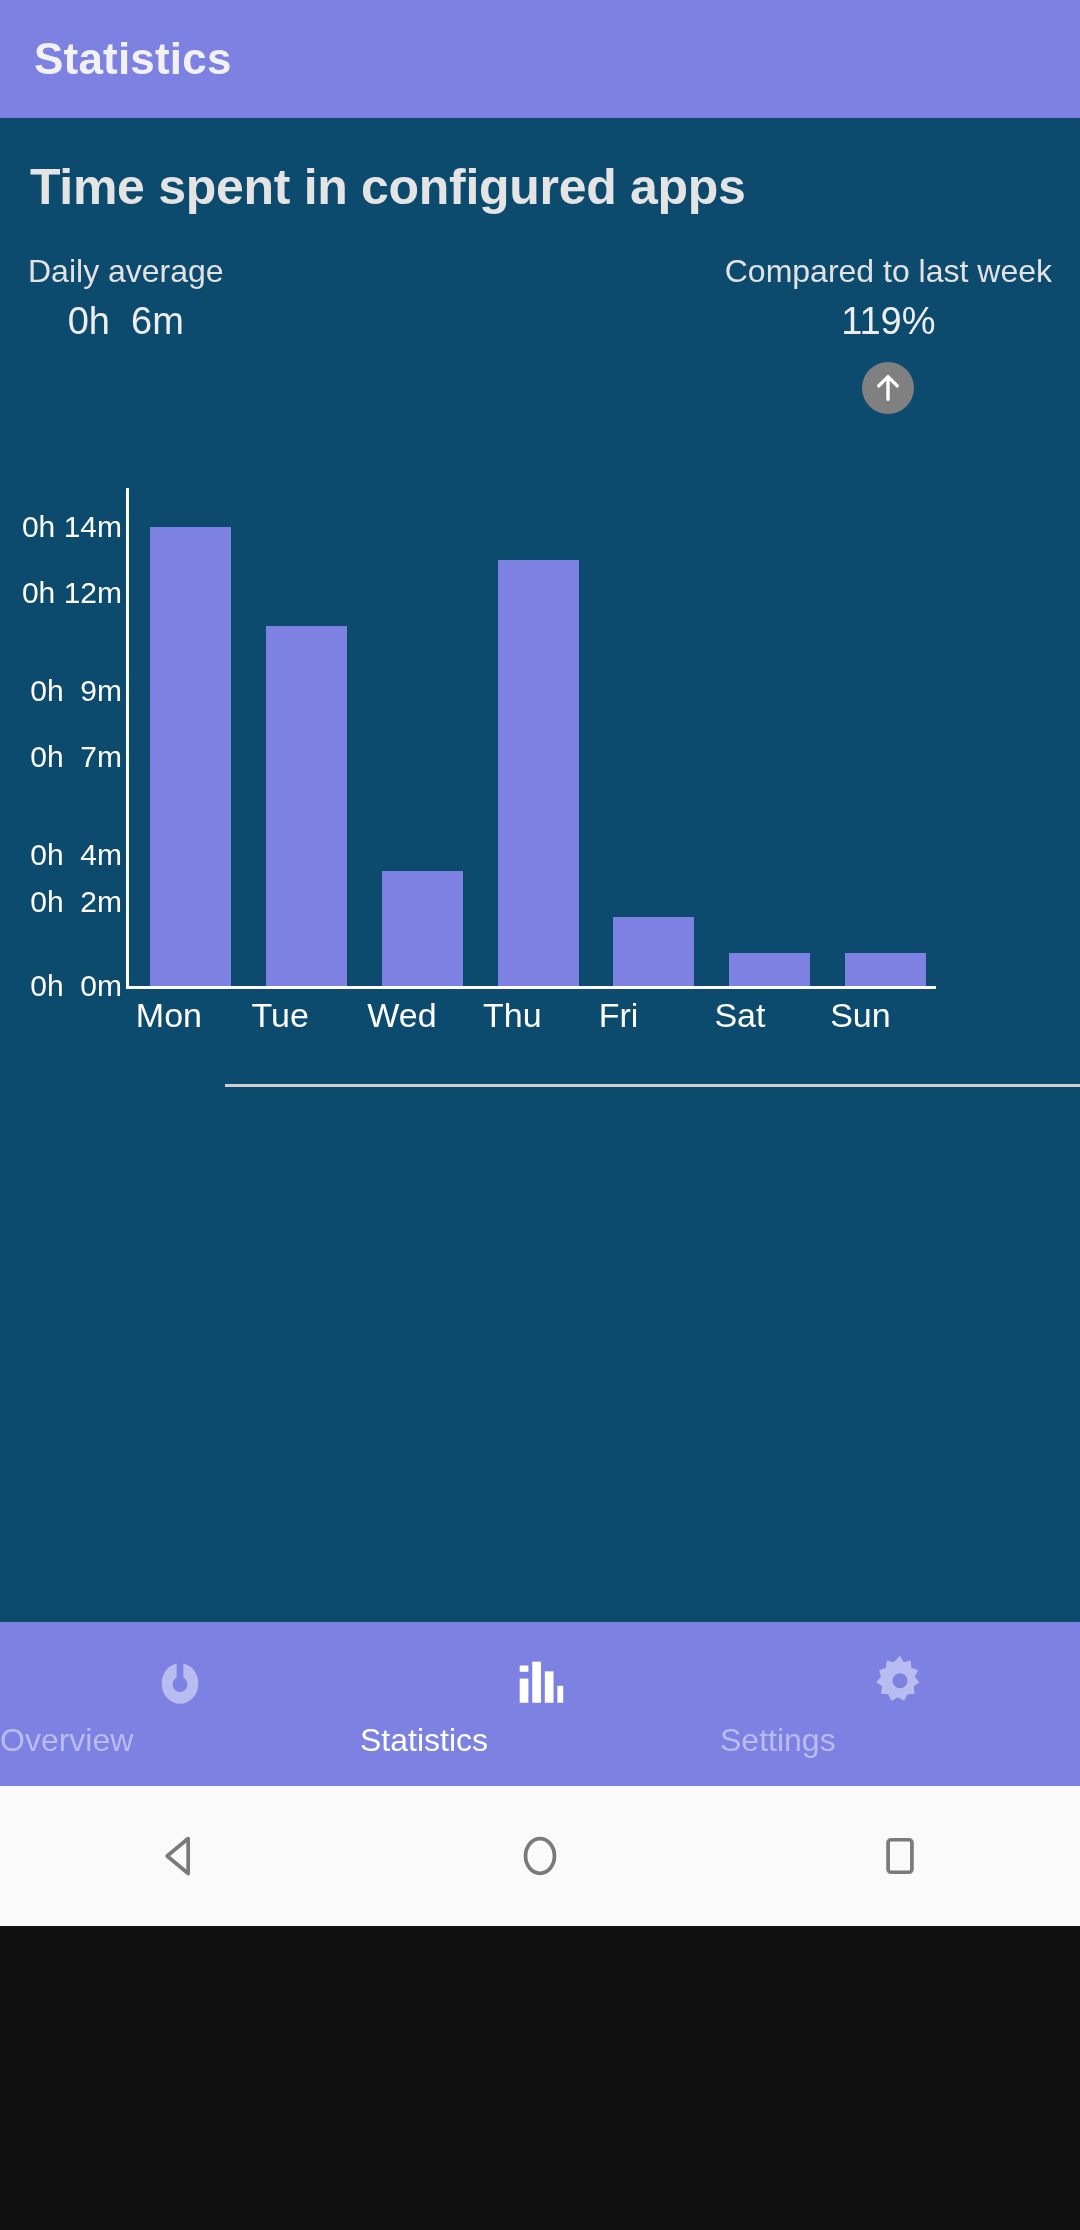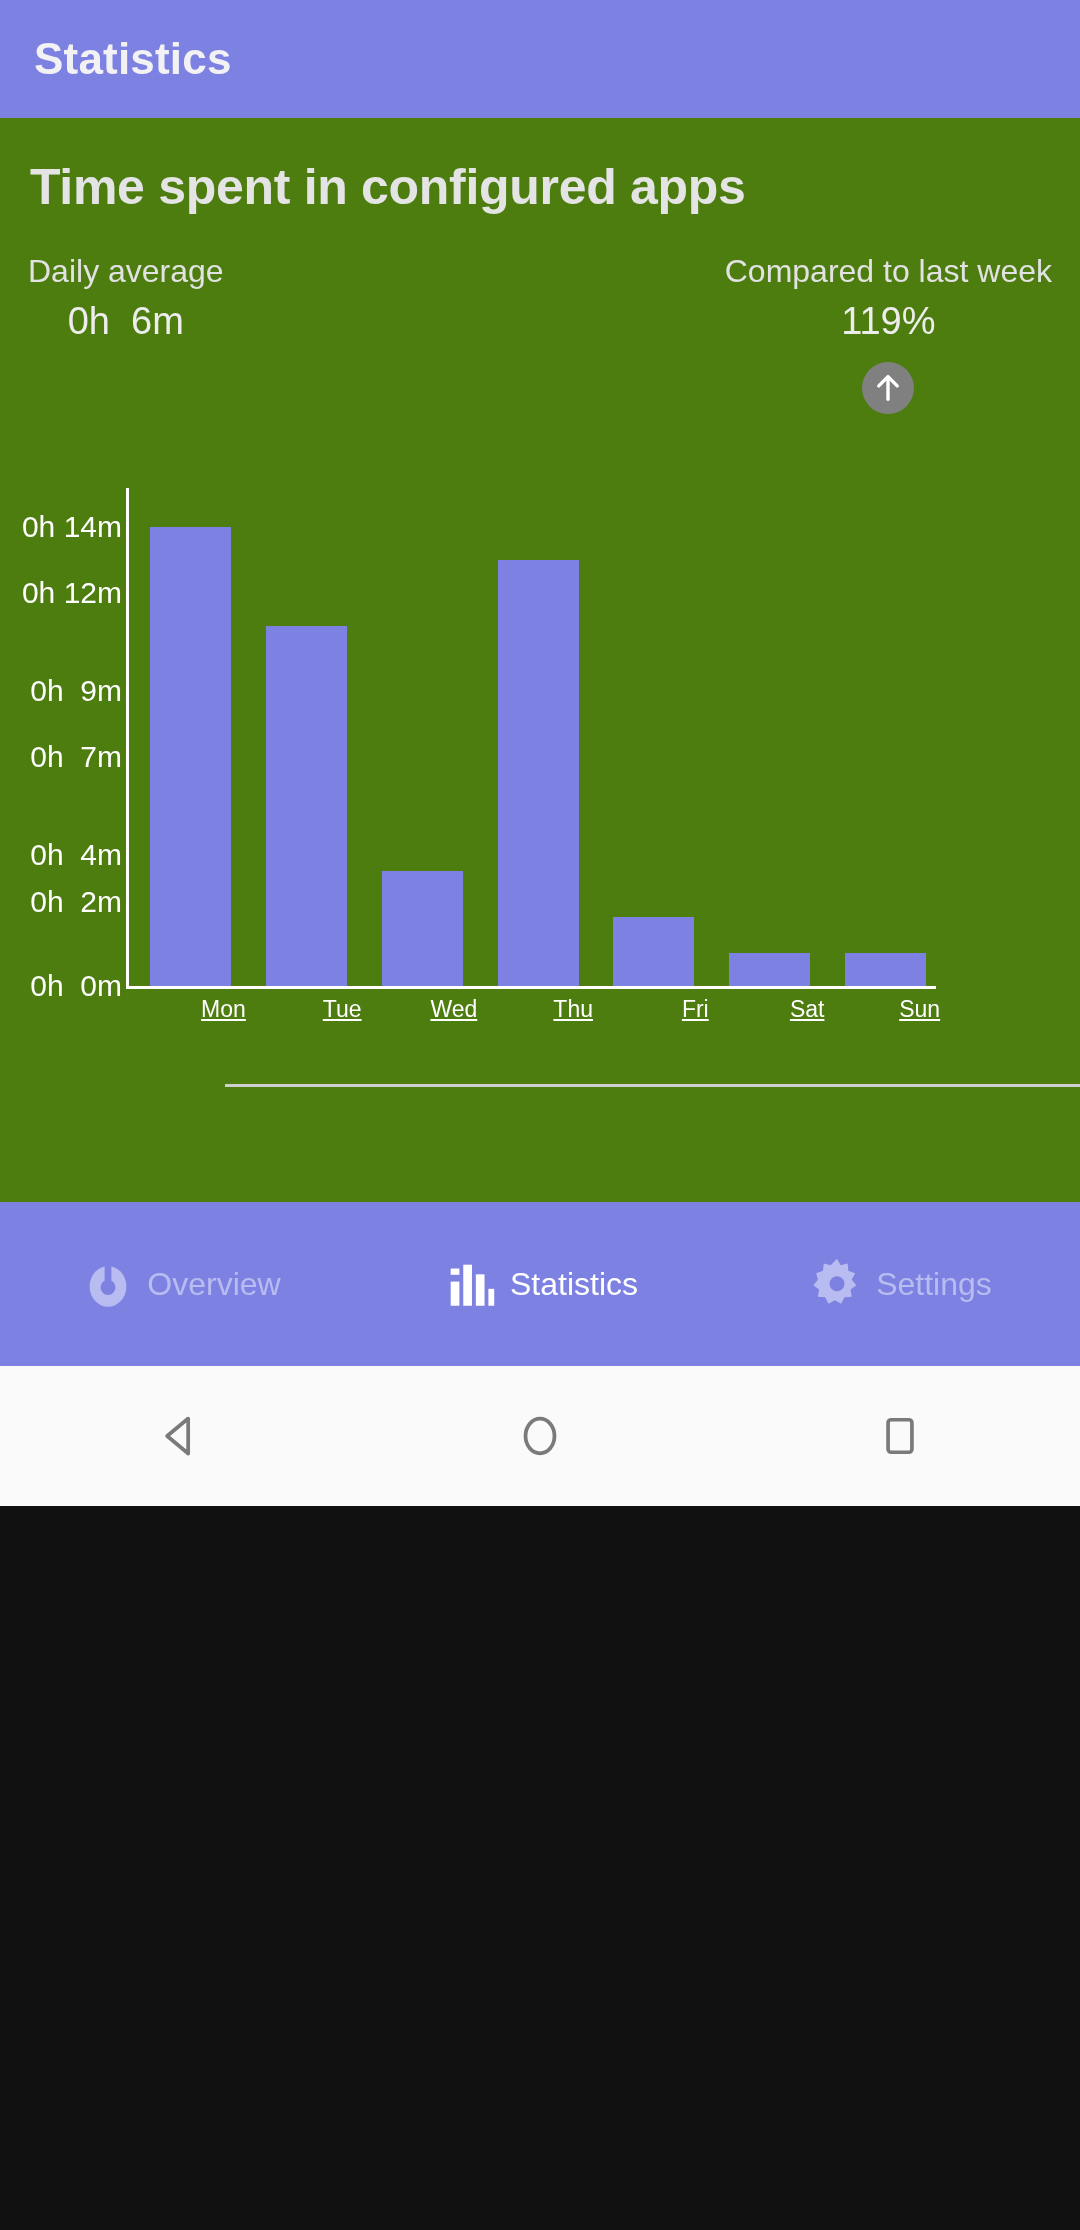--- a/index.html
+++ b/index.html
@@ -21,22 +21,22 @@
   }
   .appbar-title{
     color:#f2f2f5;
     font-size:44px;
     font-weight:bold;
     letter-spacing:.2px;
   }
 
   
   .content{
-    height:1388px;
-    background:#4d7c0f;
+    height:1808px;
+    background:#0c4a6e;
     position:relative;
   }
 
   .card-title{
     color:#e4e4e4;
     font-size:50px;
     font-weight:bold;
     padding:40px 0 0 30px;
     letter-spacing:-.3px;
   }
@@ -132,24 +132,23 @@
     background:#7d81e2;
   }
   .xlabels{
     position:absolute;
     left:133px; top:508px;
     width:810px; height:60px;
   }
   .xtick{
     position:absolute;
     width:110px;
-    text-align:right;
+    text-align:left;
     color:#ffffff;
-    font-size:23px;
-    text-decoration:underline;
+    font-size:34px;
   }
 
   
   .applist{ margin-top:36px; }
   .app-row{
     display:flex;
     align-items:center;
     padding:0 28px 0 30px;
     height:130px;
   }
@@ -209,21 +208,21 @@
   .bottomnav{
     position:absolute;
     left:0; bottom:140px;
     width:1080px; height:164px;
     background:#7d81e2;
     display:flex;
   }
   .navitem{
     flex:1 1 0;
     display:flex;
-    align-items:center;
+    flex-direction:column;
     justify-content:center;
     gap:10px;
   }
   .navicon{ height:62px; display:flex; align-items:center; justify-content:center; }
   .navlabel{ font-size:32px; }
   .navitem.active .navlabel{ color:#ffffff; }
   .navitem.inactive .navlabel{ color:#b9bcf0; }
 
   
   .sysbar{

